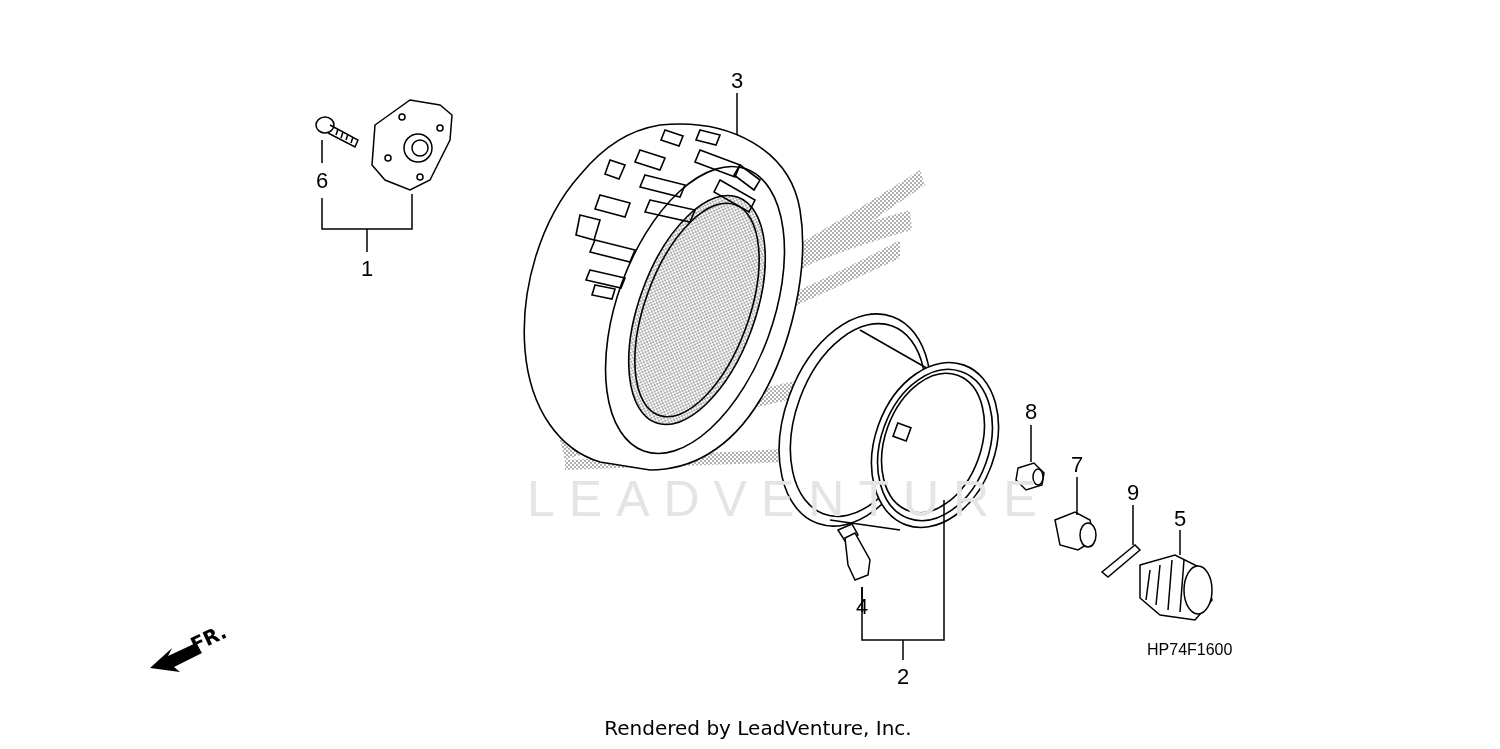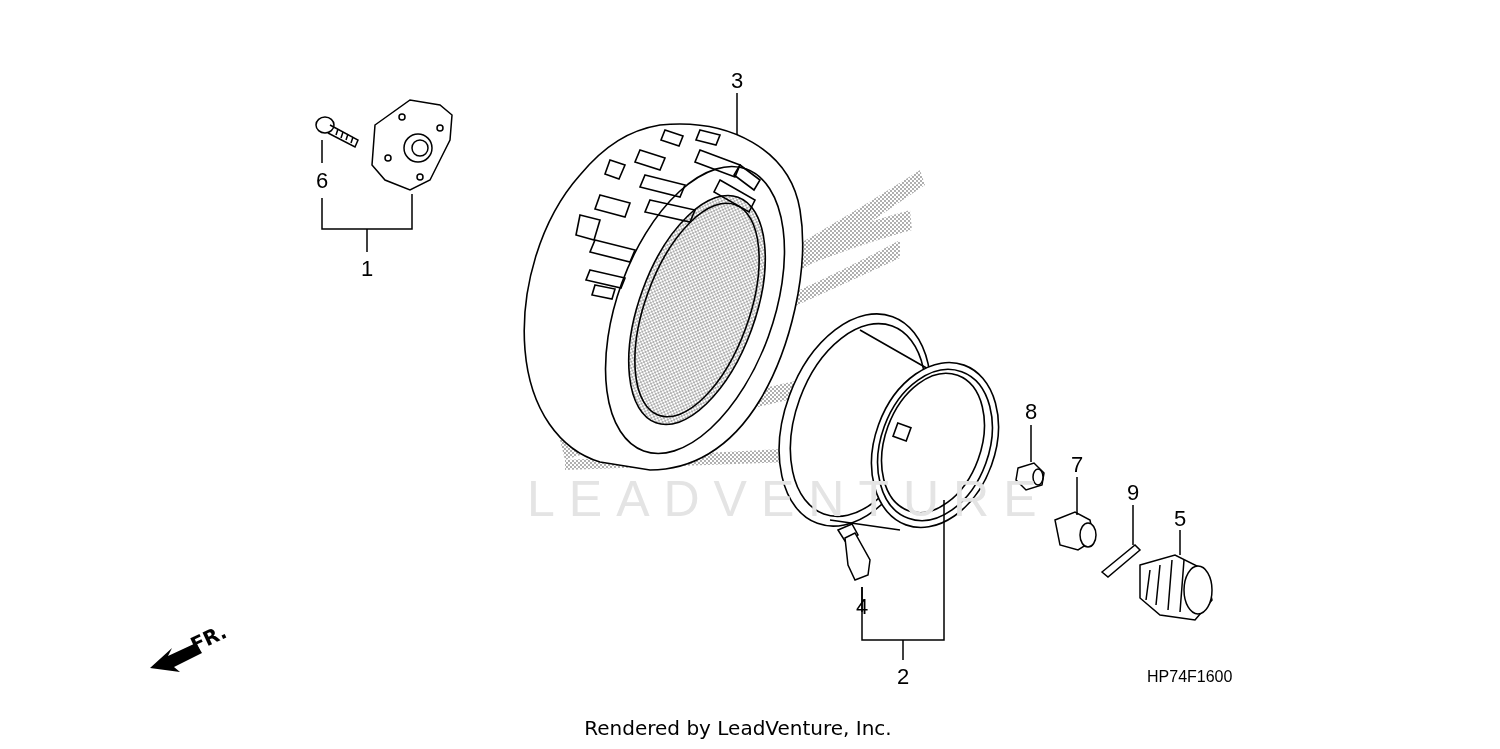--- a/index.html
+++ b/index.html
@@ -1,24 +1,24 @@
 <!DOCTYPE html>
 <html><head>
 <meta charset="utf-8">
 <style>
   html, body { margin: 0; padding: 0; background: #ffffff; }
   body { width: 1500px; height: 749px; position: relative; overflow: hidden;
          font-family: "Liberation Sans", sans-serif; }
   .canvas { position: absolute; left: 0; top: 0; width: 1500px; height: 749px; }
   .callout { position: absolute; font-family: "Liberation Sans", sans-serif;
              font-size: 22px; color: #000; line-height: 1; transform: translate(-50%, 0); }
-  .code { position: absolute; left: 1147px; top: 668px; font-size: 16px; color: #000;
+  .code { position: absolute; left: 1147px; top: 641px; font-size: 16px; color: #000;
           font-family: "Liberation Sans", sans-serif; }
   .footer { position: absolute; left: 0; width: 1476px; top: 716px; text-align: center;
-            font-family: "DejaVu Sans", sans-serif; font-size: 20px; color: #000; }
+            font-family: "DejaVu Sans", sans-serif; font-size: 20px; color: #000; padding-left: 20px; }
   .watermark { position: absolute; left: 490px; top: 470px; width: 520px;
                font-family: "Liberation Sans", sans-serif; font-size: 50px;
                letter-spacing: 14px; color: #e4e4e4; font-weight: normal; margin-left: 37px; }
   .fr-label { position: absolute; left: 190px; top: 626px; font-size: 20px; font-weight: bold;
               color: #000; transform: rotate(-25deg); font-family: "DejaVu Sans", sans-serif; }
 </style>
 </head>
 <body>
 
 <svg class="canvas" width="1500" height="749" viewBox="0 0 1500 749" xmlns="http://www.w3.org/2000/svg">

